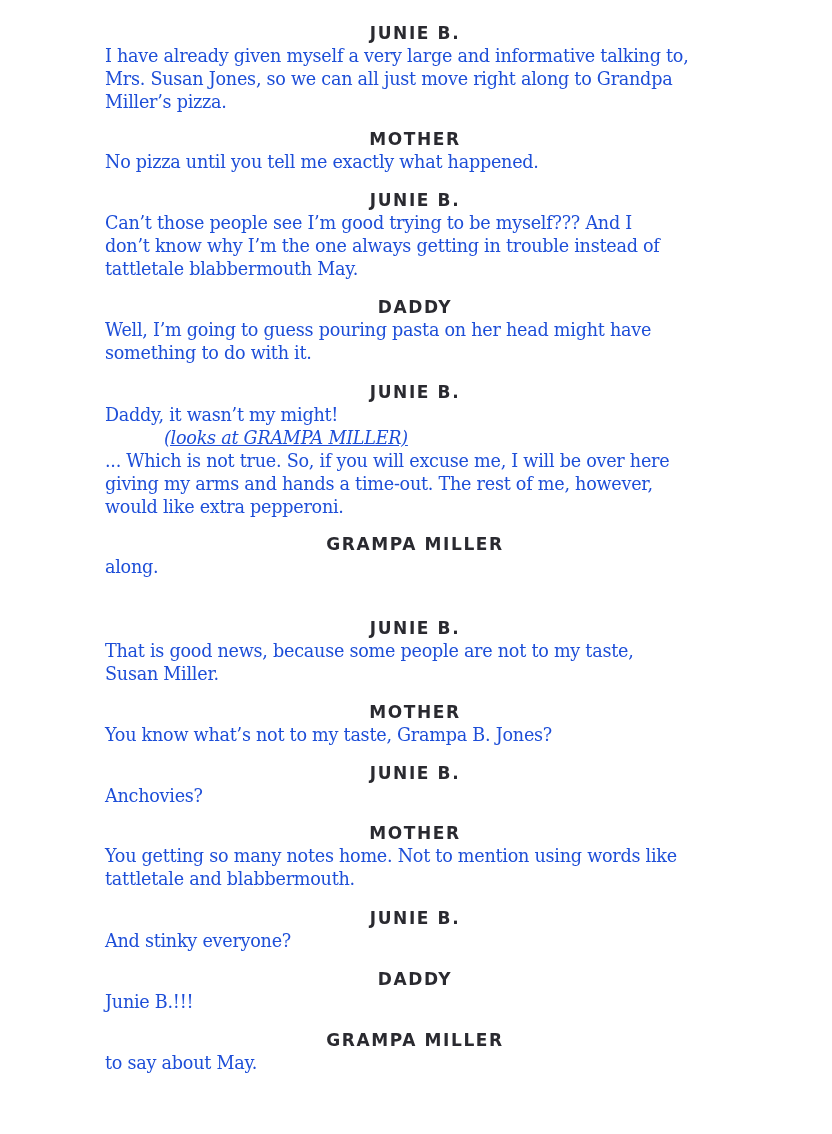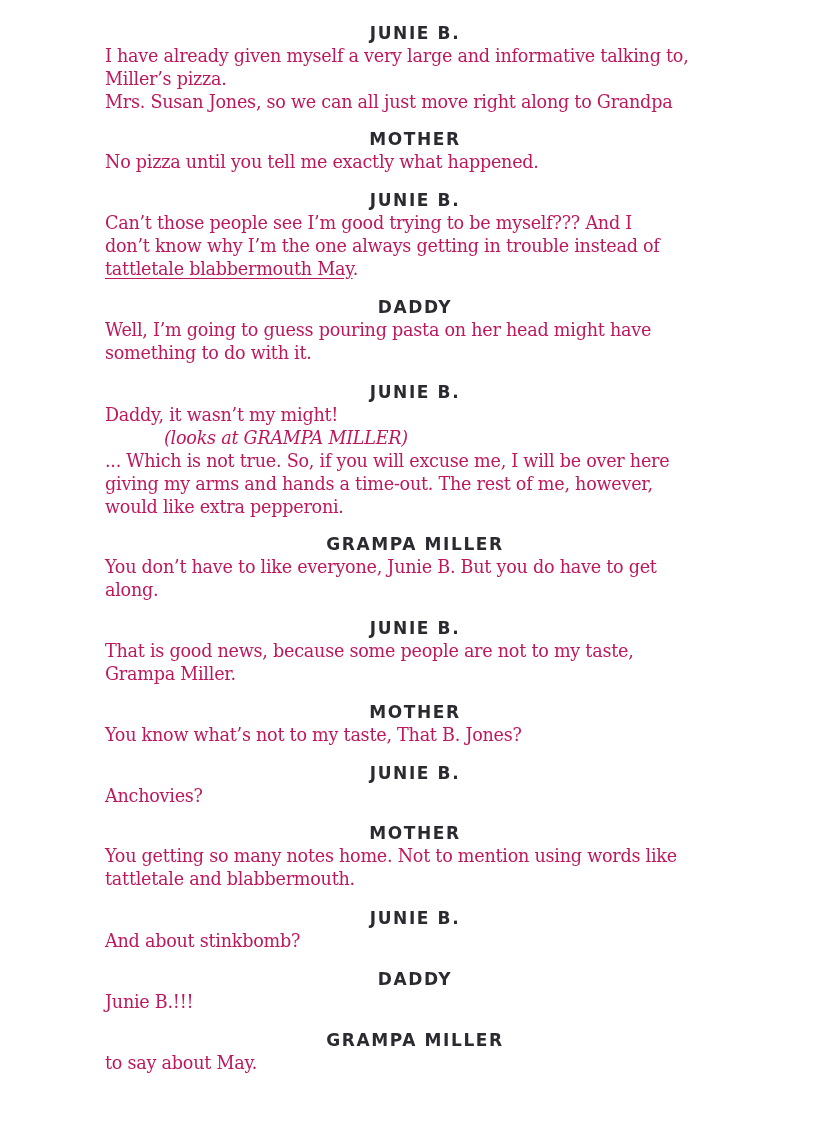--- a/index.html
+++ b/index.html
@@ -14,40 +14,41 @@
       letter-spacing: 1.6px;
       color: #2a2a30;
       height: 22px;
       line-height: 22px;
       margin-bottom: 1px;
     }
     .line {
       font-family: "DejaVu Serif", serif;
       font-size: 17.6px;
       line-height: 23px;
-      color: #be185d;
+      color: #1d4ed8;
       white-space: nowrap;
       letter-spacing: -0.25px;
     }
     .direction {
       font-style: italic;
       padding-left: 59px;
+      text-decoration: underline;
     }
-    .u { text-decoration: underline; text-underline-offset: 3px; }
+    .u { text-underline-offset: 3px; }
   </style>
 </head>
 <body>
 
 <div class="page">
 
   <div class="block" style="top:22px">
     <div class="speaker">JUNIE B.</div>
     <div class="line">I have already given myself a very large and informative talking to,</div>
+    <div class="line">Mrs. Susan Jones, so we can all just move right along to Grandpa</div>
     <div class="line">Miller’s pizza.</div>
-    <div class="line">Mrs. Susan Jones, so we can all just move right along to Grandpa</div>
   </div>
 
   <div class="block" style="top:128px">
     <div class="speaker">MOTHER</div>
     <div class="line">No pizza until you tell me exactly what happened.</div>
   </div>
 
   <div class="block" style="top:189px">
     <div class="speaker">JUNIE B.</div>
     <div class="line">Can’t those people see I’m good trying to be myself??? And I</div>
@@ -65,49 +66,48 @@
     <div class="speaker">JUNIE B.</div>
     <div class="line">Daddy, it wasn’t my might!</div>
     <div class="line direction">(looks at GRAMPA MILLER)</div>
     <div class="line">... Which is not true. So, if you will excuse me, I will be over here</div>
     <div class="line">giving my arms and hands a time-out. The rest of me, however,</div>
     <div class="line">would like extra pepperoni.</div>
   </div>
 
   <div class="block" style="top:533px">
     <div class="speaker">GRAMPA MILLER</div>
-    <div class="line">You don’t have to like everyone, Junie B. But you do have to get</div>
     <div class="line">along.</div>
   </div>
 
   <div class="block" style="top:617px">
     <div class="speaker">JUNIE B.</div>
     <div class="line">That is good news, because some people are not to my taste,</div>
-    <div class="line">Grampa Miller.</div>
+    <div class="line">Susan Miller.</div>
   </div>
 
   <div class="block" style="top:701px">
     <div class="speaker">MOTHER</div>
-    <div class="line">You know what’s not to my taste, That B. Jones?</div>
+    <div class="line">You know what’s not to my taste, Grampa B. Jones?</div>
   </div>
 
   <div class="block" style="top:762px">
     <div class="speaker">JUNIE B.</div>
     <div class="line">Anchovies?</div>
   </div>
 
   <div class="block" style="top:822px">
     <div class="speaker">MOTHER</div>
     <div class="line">You getting so many notes home. Not to mention using words like</div>
     <div class="line">tattletale and blabbermouth.</div>
   </div>
 
   <div class="block" style="top:907px">
     <div class="speaker">JUNIE B.</div>
-    <div class="line">And about stinkbomb?</div>
+    <div class="line">And stinky everyone?</div>
   </div>
 
   <div class="block" style="top:968px">
     <div class="speaker">DADDY</div>
     <div class="line">Junie B.!!!</div>
   </div>
 
   <div class="block" style="top:1029px">
     <div class="speaker">GRAMPA MILLER</div>
     <div class="line">to say about May.</div>

